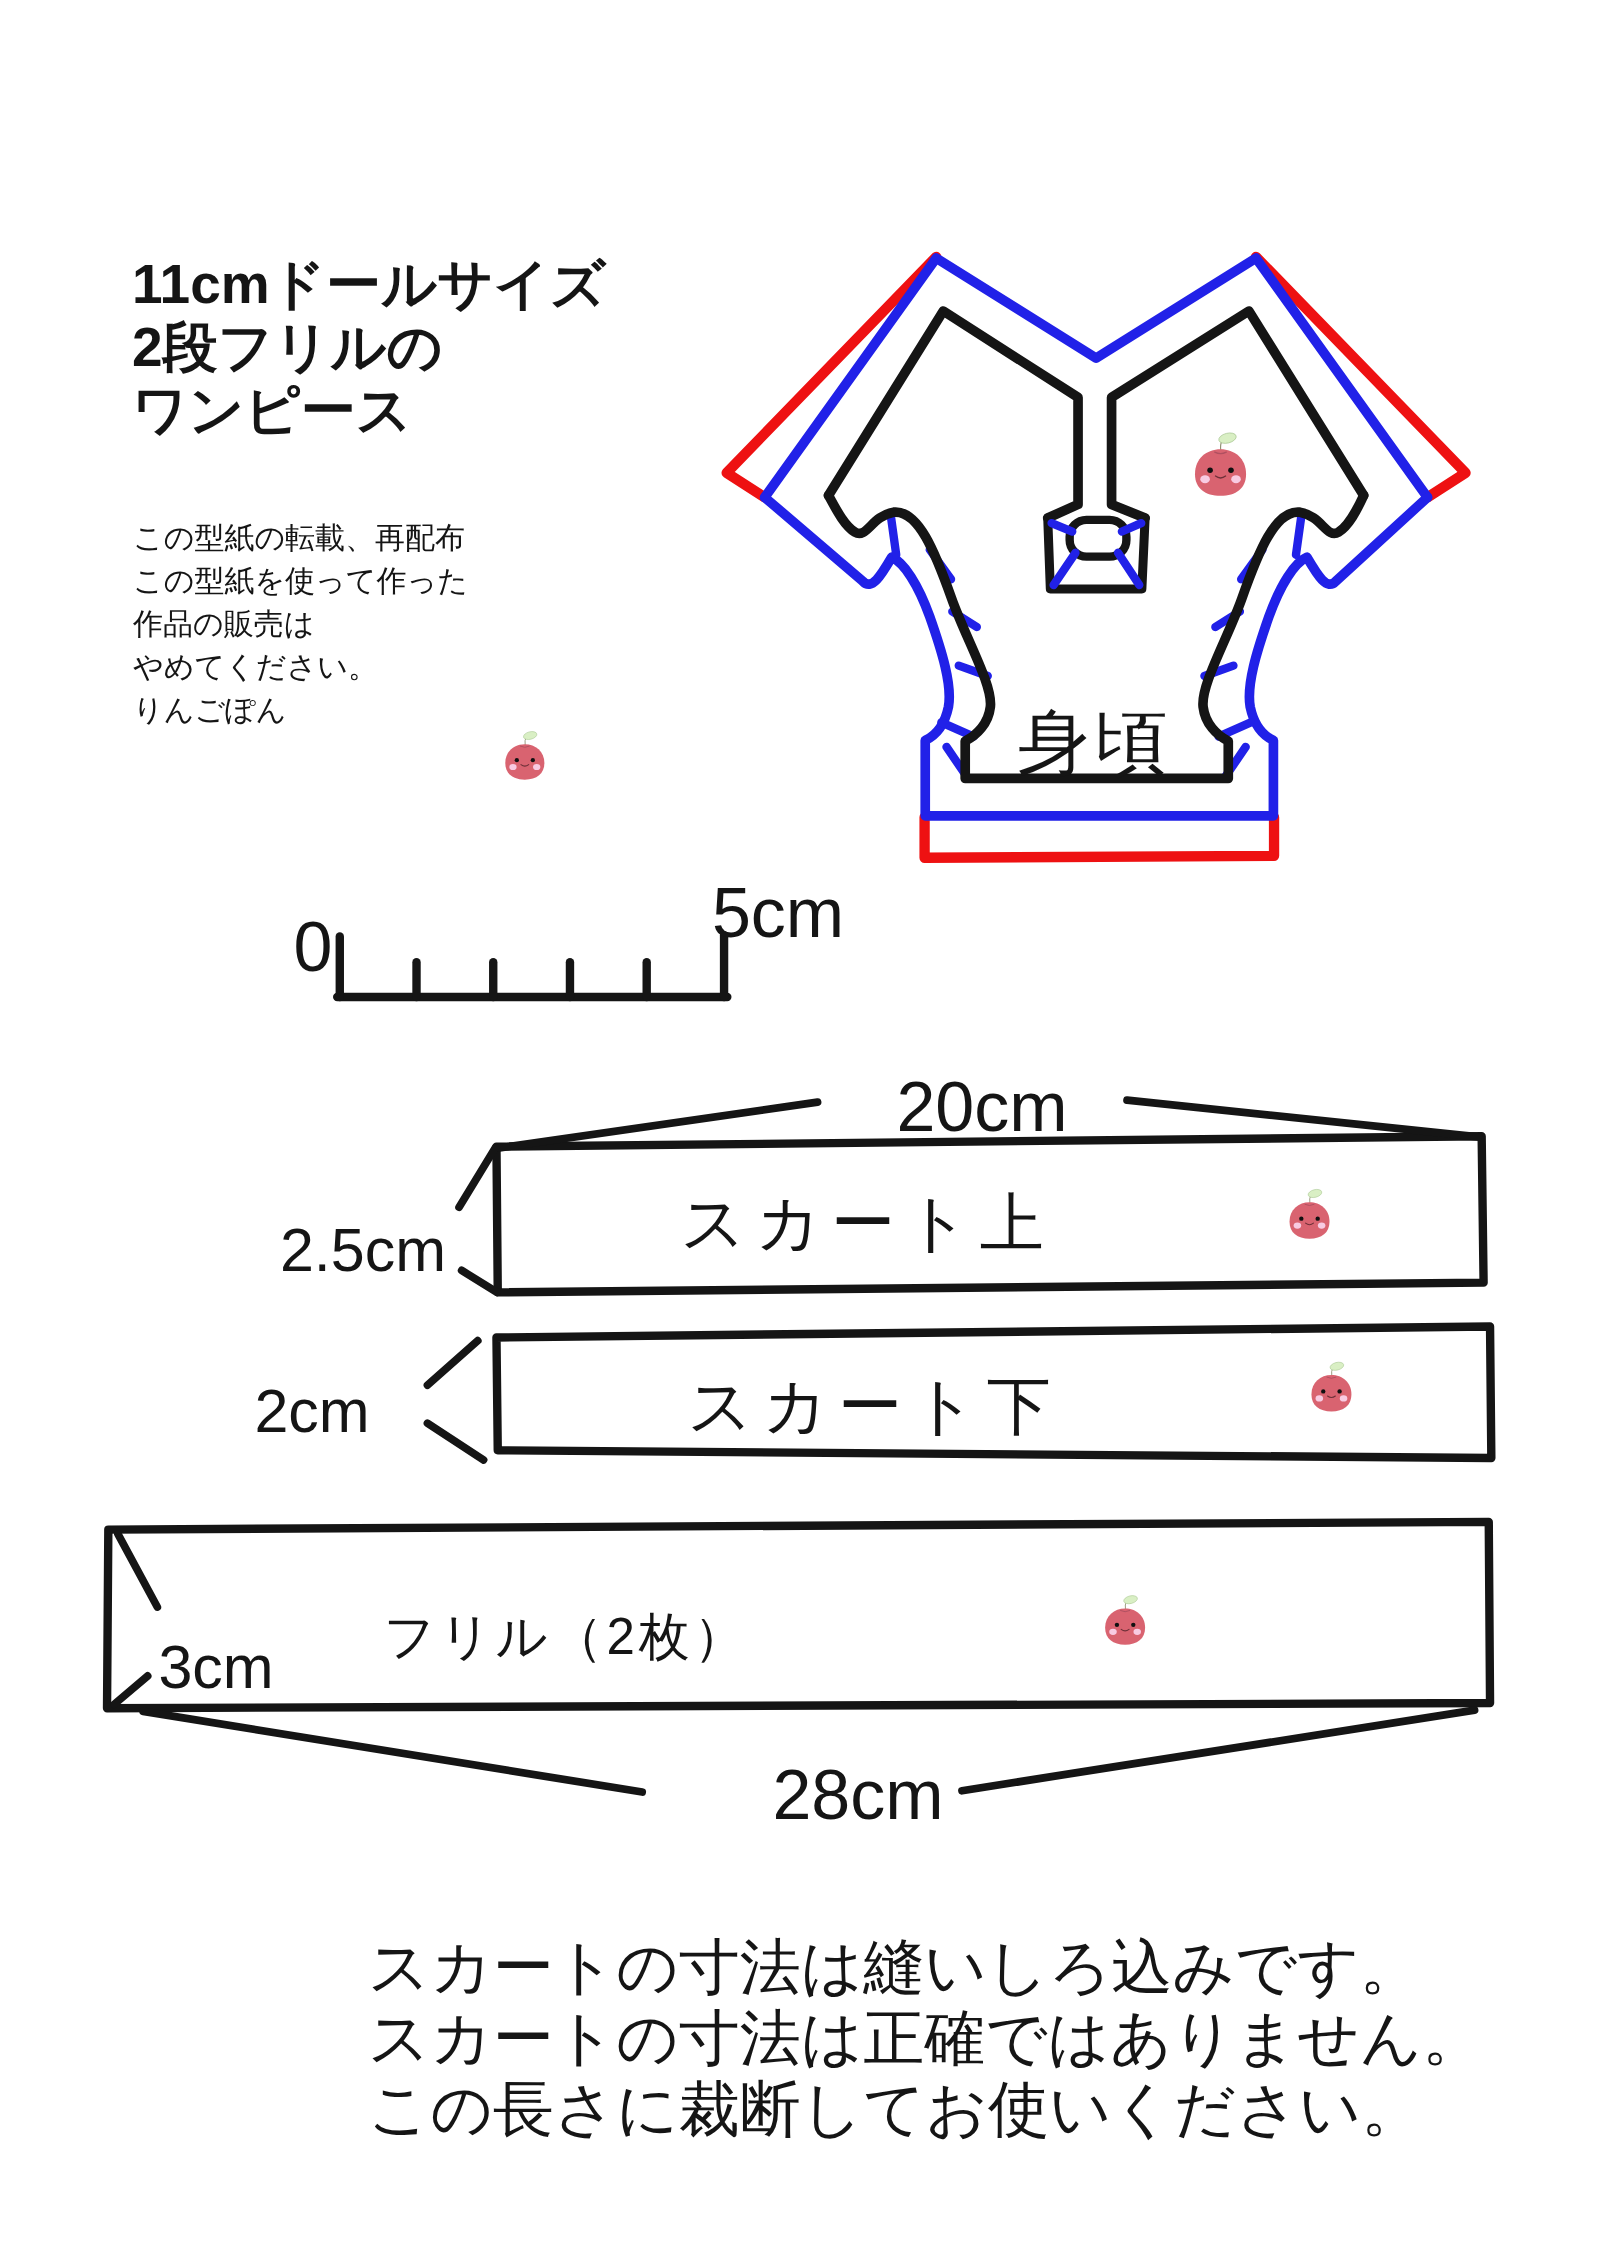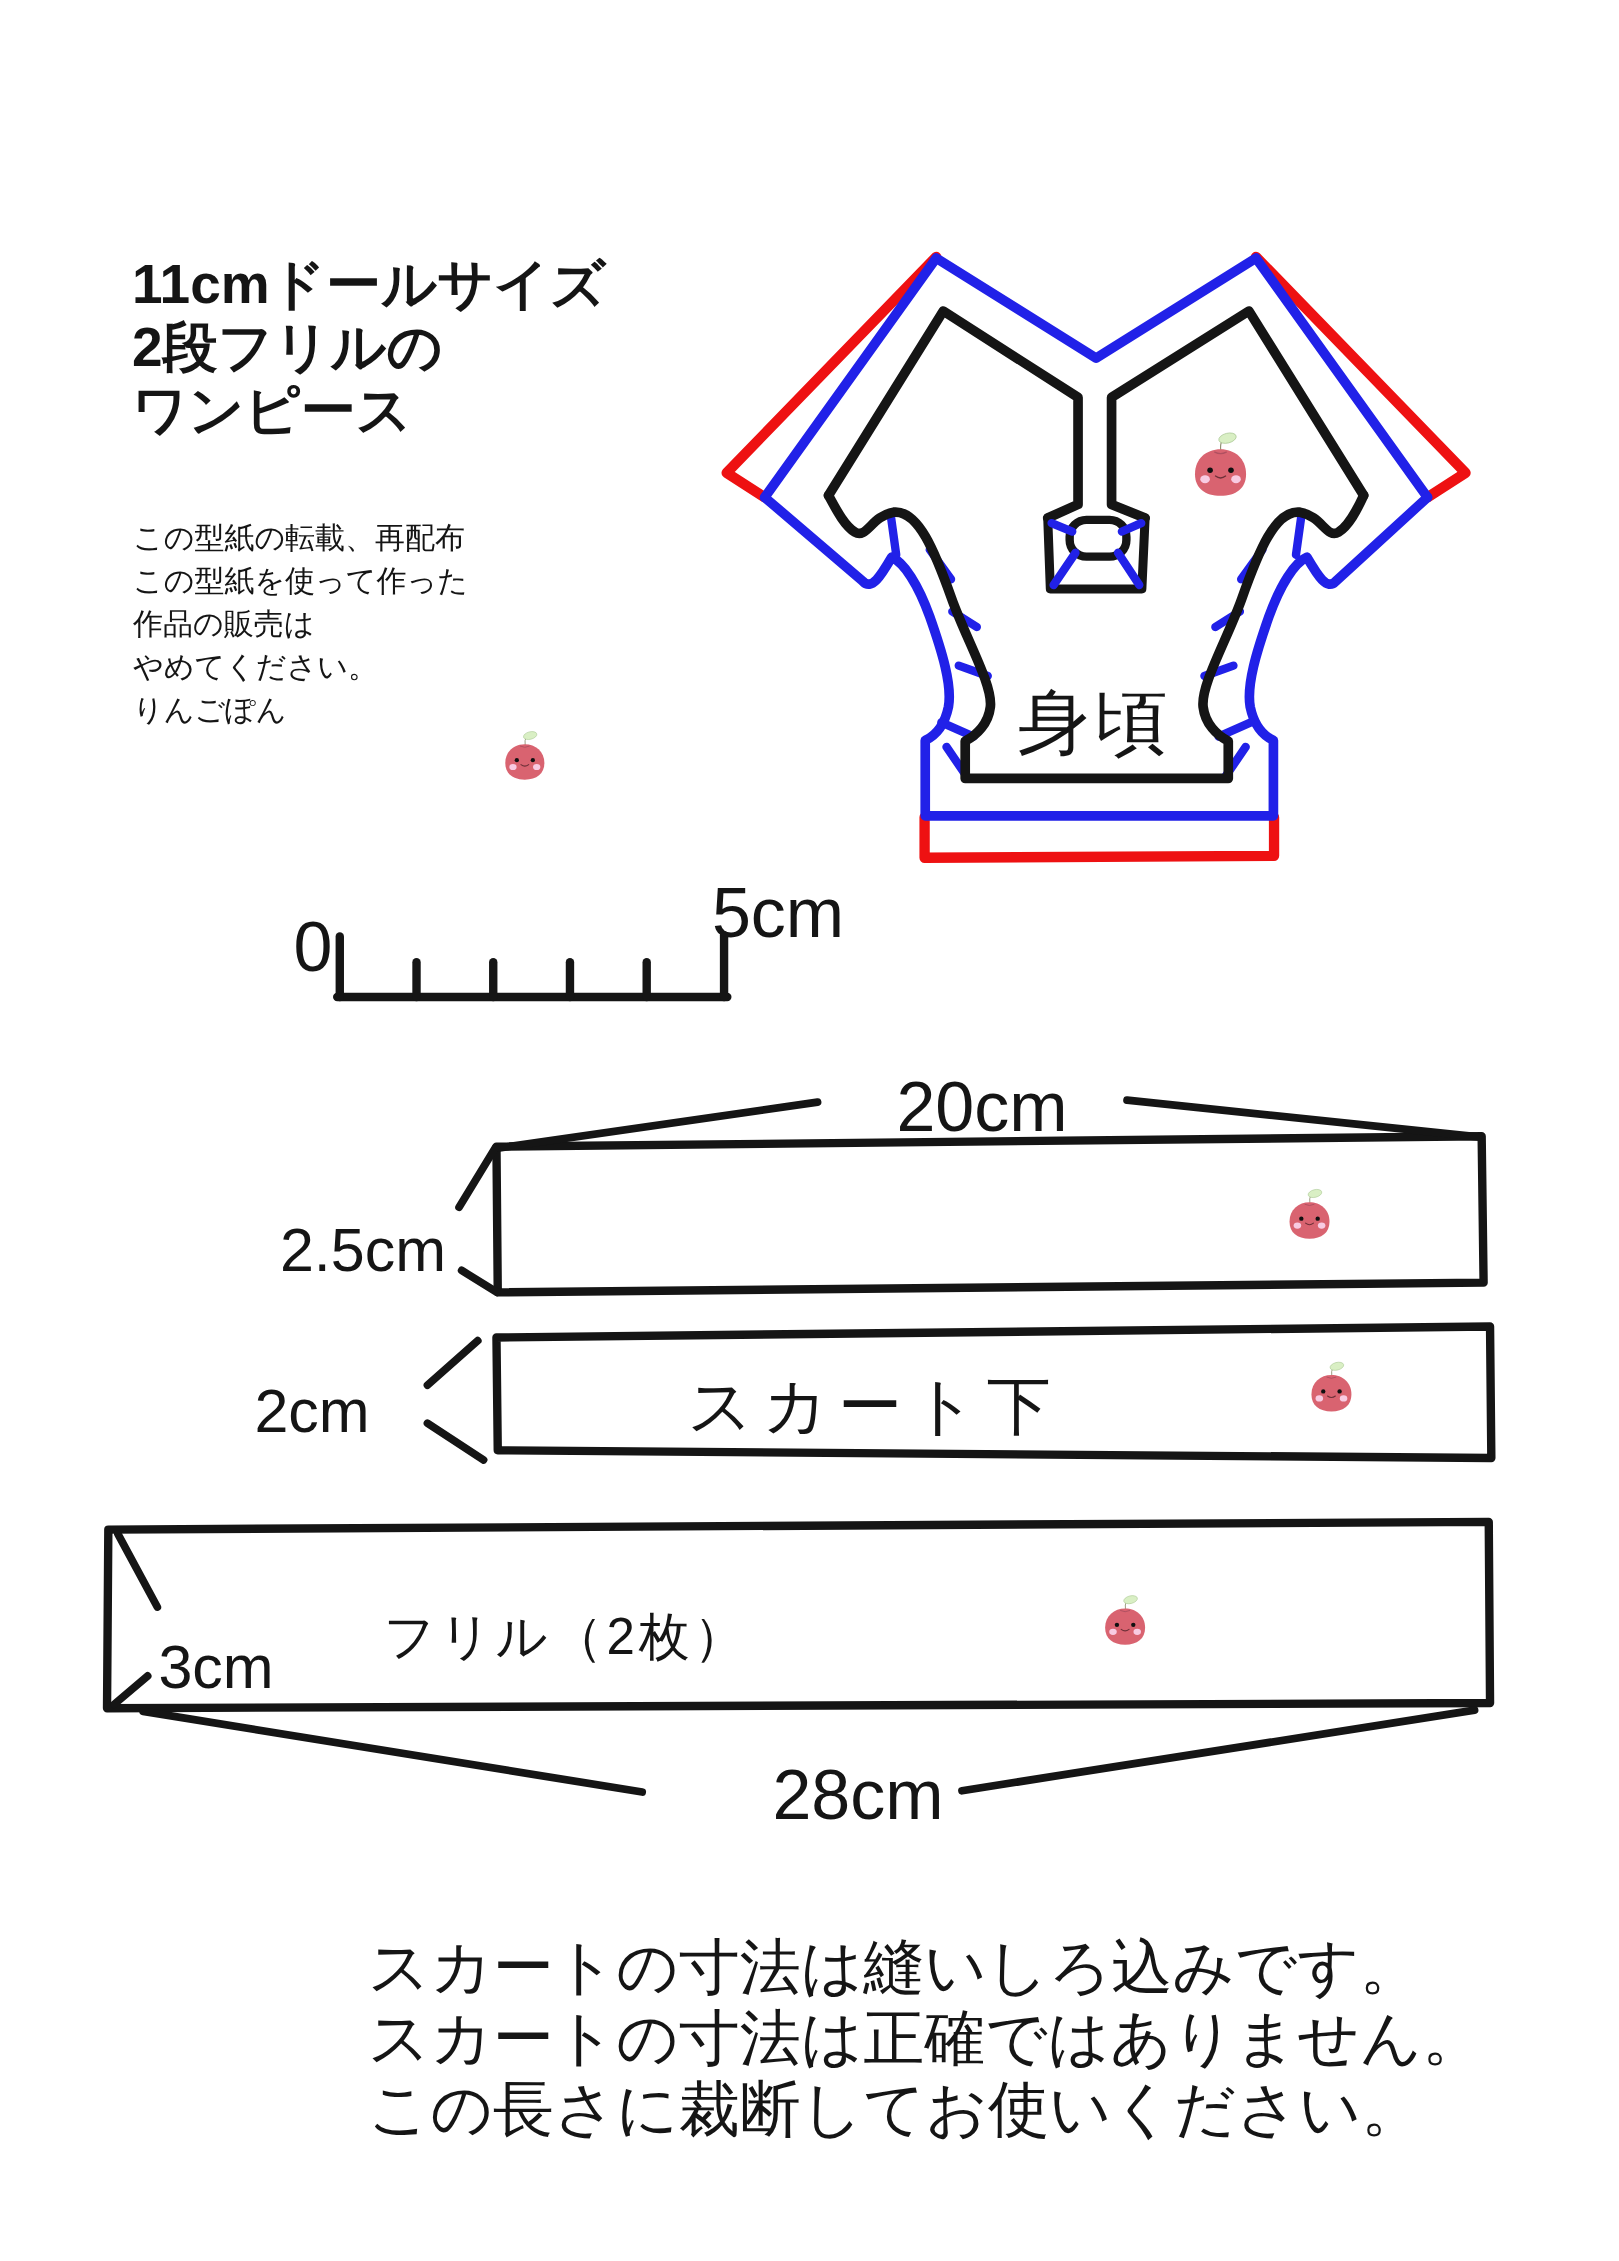--- a/index.html
+++ b/index.html
@@ -22,21 +22,21 @@
   .ap-leaf{fill:var(--apple-leaf,#d9efc4);stroke:#a9c892;stroke-width:0.9;}
   .ap-eye{fill:#101010;}
   .txtblock{position:absolute;white-space:nowrap;}
   .title-line{font-size:55px;line-height:63px;font-weight:bold;}
   .notice-line{font-size:30px;line-height:43px;}
   .footer-line{font-size:61px;line-height:71px;}
   .lbl{
     position:absolute;transform:translate(-50%,-50%);
     white-space:nowrap;line-height:1;
   }
-  .lbl-bodice{font-size:72px;letter-spacing:6.4px;}
+  .lbl-bodice{font-size:72px;letter-spacing:6.4px;margin-top:20px;}
   .lbl-piece{font-size:64px;letter-spacing:9.7px;}
   .lbl-frill{font-size:51px;letter-spacing:3.9px;}
   .lbl-dim-lg{font-size:70px;}
   .lbl-dim{font-size:61px;text-align:right;}
 </style>
 </head>
 <body>
 
 <div class="page">
 
@@ -146,20 +146,21 @@
     <div class="notice-line">りんごぽん</div>
   </div>
 
   <div class="lbl lbl-bodice" style="left:1096px;top:722px;">身頃</div>
 
   <div class="lbl lbl-dim-lg" style="left:313px;top:947px;">0</div>
   <div class="lbl lbl-dim-lg" style="left:778px;top:913px;">5cm</div>
 
   <div class="lbl lbl-dim-lg" style="left:982px;top:1107px;">20cm</div>
   <div class="lbl lbl-dim" style="left:363px;top:1250px;">2.5cm</div>
+  <div class="lbl lbl-piece" style="left:867px;top:1223px;">スカート上</div>
 
   <div class="lbl lbl-dim" style="left:312px;top:1411px;">2cm</div>
   <div class="lbl lbl-piece" style="left:874px;top:1406px;">スカート下</div>
 
   <div class="lbl lbl-dim" style="left:216px;top:1667px;">3cm</div>
   <div class="lbl lbl-frill" style="left:566px;top:1636px;">フリル（2枚）</div>
   <div class="lbl lbl-dim-lg" style="left:858px;top:1795px;">28cm</div>
 
   <div class="txtblock" style="left:368px;top:1932px;">
     <div class="footer-line">スカートの寸法は縫いしろ込みです。</div>

